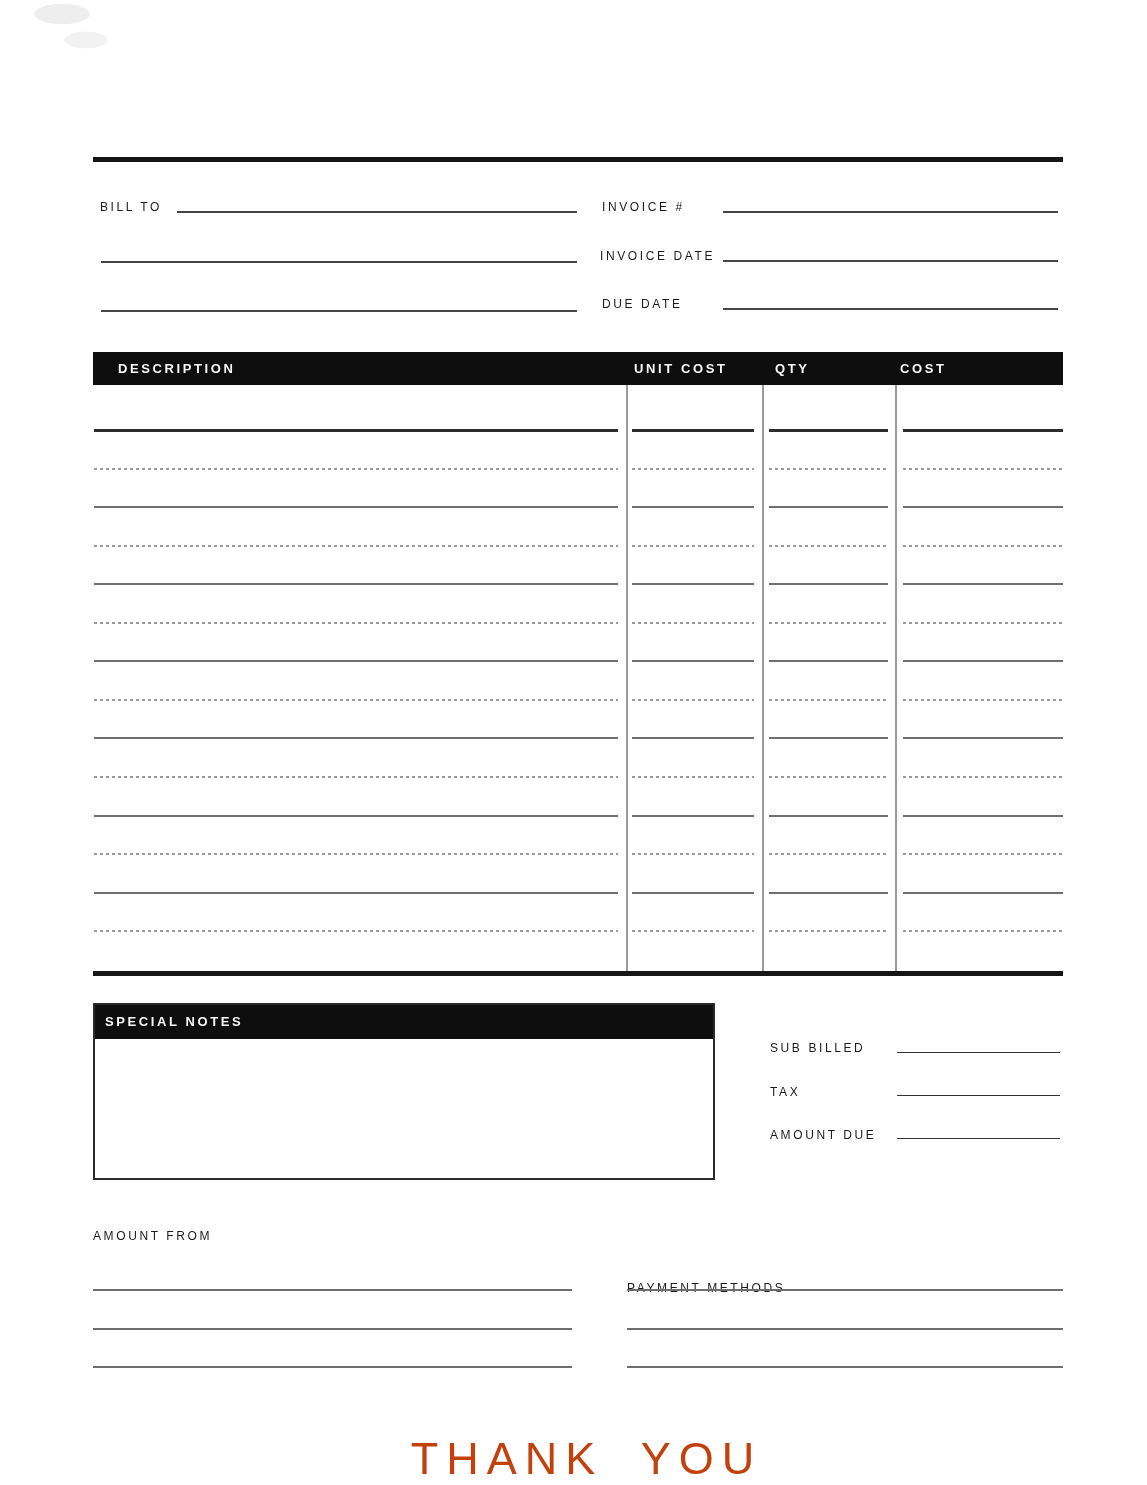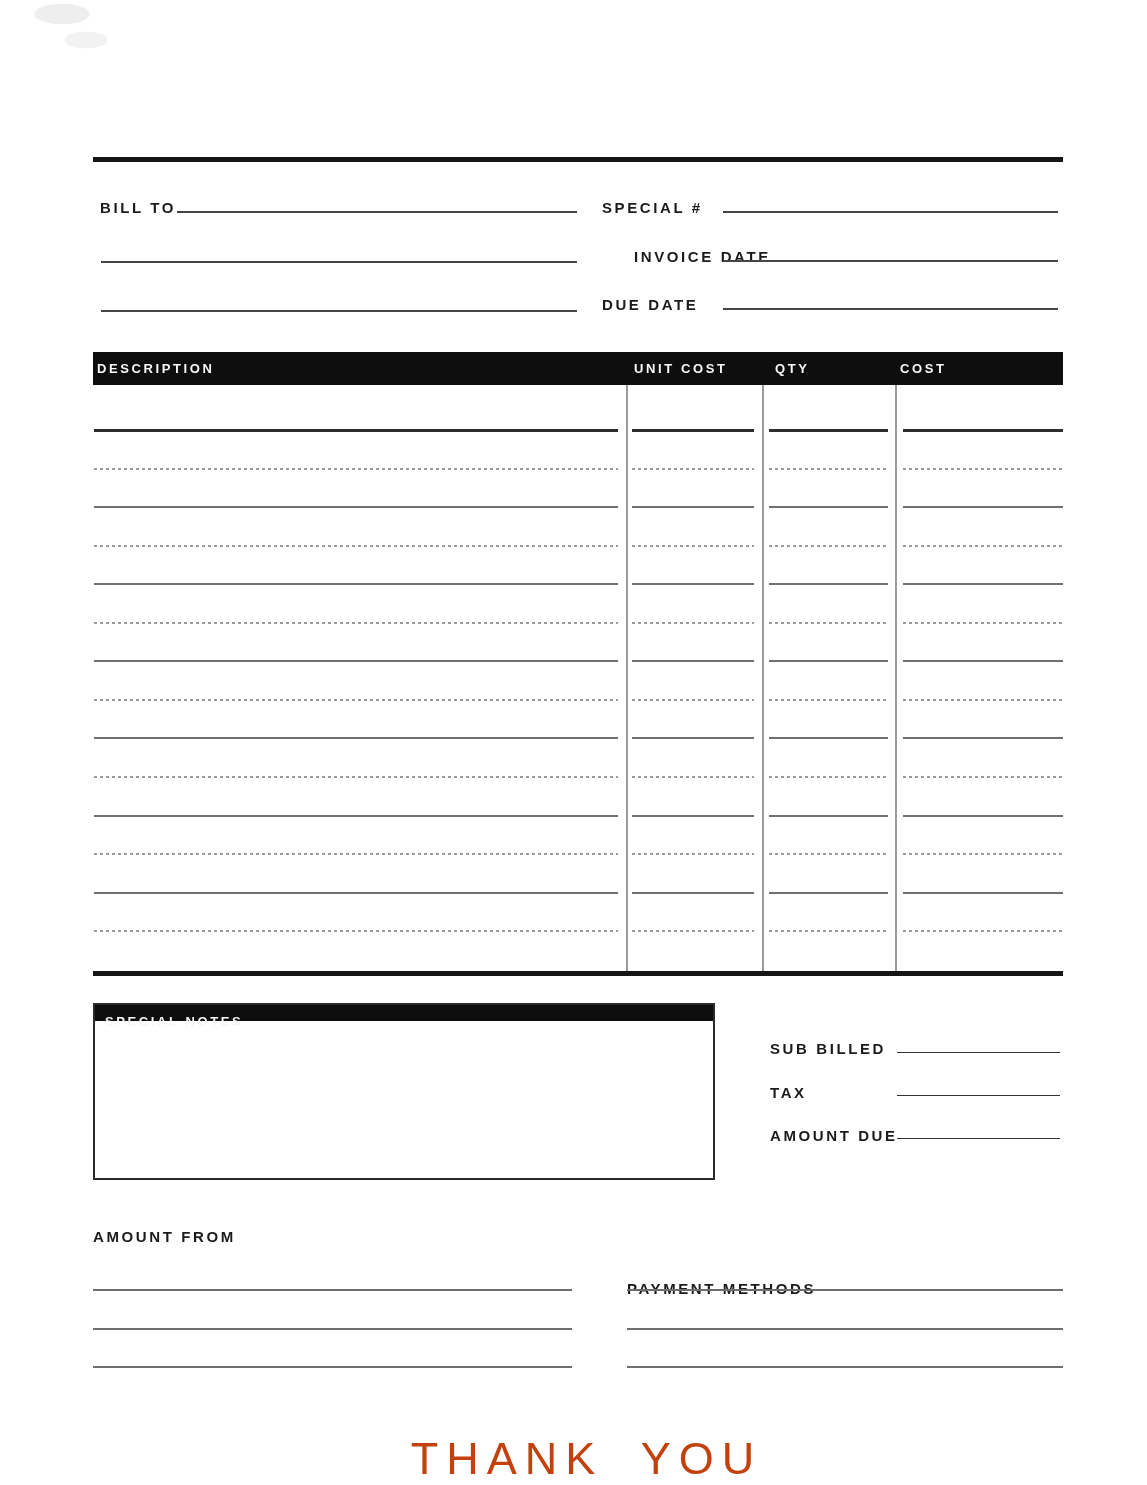--- a/index.html
+++ b/index.html
@@ -14,21 +14,21 @@
       radial-gradient(ellipse 36px 14px at 72px 40px, #f2f2f2 0 58%, rgba(255,255,255,0) 62%);
   }
   .title {
     position:absolute; top:28px; right:84px; margin:0;
     font-family:"DejaVu Sans", sans-serif; font-weight:bold;
     font-size:90px; line-height:1; letter-spacing:-2px; color:#121212;
   }
   .rule-heavy { position:absolute; background:#161616; height:5px; }
   .title-rule { left:93px; top:157px; width:970px; }
   .label {
-    position:absolute; font-size:15px; font-weight:bold; letter-spacing:2.6px;
+    position:absolute; font-size:12px; font-weight:normal; letter-spacing:2.6px;
     color:#1b1b1b; white-space:nowrap; line-height:13px;
   }
   .entry {
     position:absolute; height:20px; border-bottom:2px solid #454545;
     font-size:13px; letter-spacing:1px; color:#222; line-height:20px;
   }
   .entry.gray { border-bottom-color:#6e6e6e; }
   .entry.thin { border-bottom-width:1.5px; border-bottom-color:#333; }
 
   .items-header {
@@ -47,21 +47,21 @@
   .rule.first { background:#2d2d2d; height:2.5px; }
   .rule.dashed {
     background:repeating-linear-gradient(90deg, #9a9a9a 0 3px, rgba(255,255,255,0) 3px 6px);
   }
   .items-bottom { left:93px; top:971px; width:970px; }
 
   .notes-box {
     position:absolute; left:93px; top:1003px; width:622px; height:177px;
     border:2px solid #2b2b2b; box-sizing:border-box; background:#ffffff;
   }
-  .notes-header { height:16px; background:#0e0e0e; }
+  .notes-header { height:34px; background:#0e0e0e; }
   .notes-header .notes-label {
     display:block; padding-left:10px; line-height:34px; font-size:13px; font-weight:bold;
     letter-spacing:2.6px; color:#f7f7f7;
   }
   .notes-body { height:139px; font-size:13px; color:#222; padding:6px 10px; box-sizing:border-box; }
 
   .footer-msg {
     position:absolute; left:0; top:1420px; width:1147px; margin:13px;
     text-align:center; font-size:45px; font-weight:normal;
     letter-spacing:8px; word-spacing:18px; color:#c2410c;
@@ -74,31 +74,31 @@
 
   <div class="artifact"></div>
 
   <div class="rule-heavy title-rule"></div>
 
   <span class="label" style="left:100px; top:201px;">BILL TO</span>
   <div class="entry" style="left:177px; top:191px; width:400px;"></div>
   <div class="entry" style="left:101px; top:241px; width:476px;"></div>
   <div class="entry" style="left:101px; top:290px; width:476px;"></div>
 
-  <span class="label" style="left:602px; top:201px;">SPECIAL #</span>
+  <span class="label" style="left:602px; top:201px;">INVOICE #</span>
   <div class="entry" style="left:723px; top:191px; width:335px;"></div>
 
-  <span class="label" style="left:634px; top:250px;">INVOICE DATE</span>
+  <span class="label" style="left:600px; top:250px;">INVOICE DATE</span>
   <div class="entry" style="left:723px; top:240px; width:335px;"></div>
 
   <span class="label" style="left:602px; top:298px;">DUE DATE</span>
   <div class="entry" style="left:723px; top:288px; width:335px;"></div>
 
   <div class="items-header">
-    <span class="col-label" style="left:4px;">DESCRIPTION</span>
+    <span class="col-label" style="left:25px;">DESCRIPTION</span>
     <span class="col-label" style="left:541px;">UNIT COST</span>
     <span class="col-label" style="left:682px;">QTY</span>
     <span class="col-label" style="left:807px;">COST</span>
   </div>
 
   <div class="items-body">
     <div class="vdivider" style="left:533px;"></div>
     <div class="vdivider" style="left:669px;"></div>
     <div class="vdivider" style="left:802px;"></div>
 

